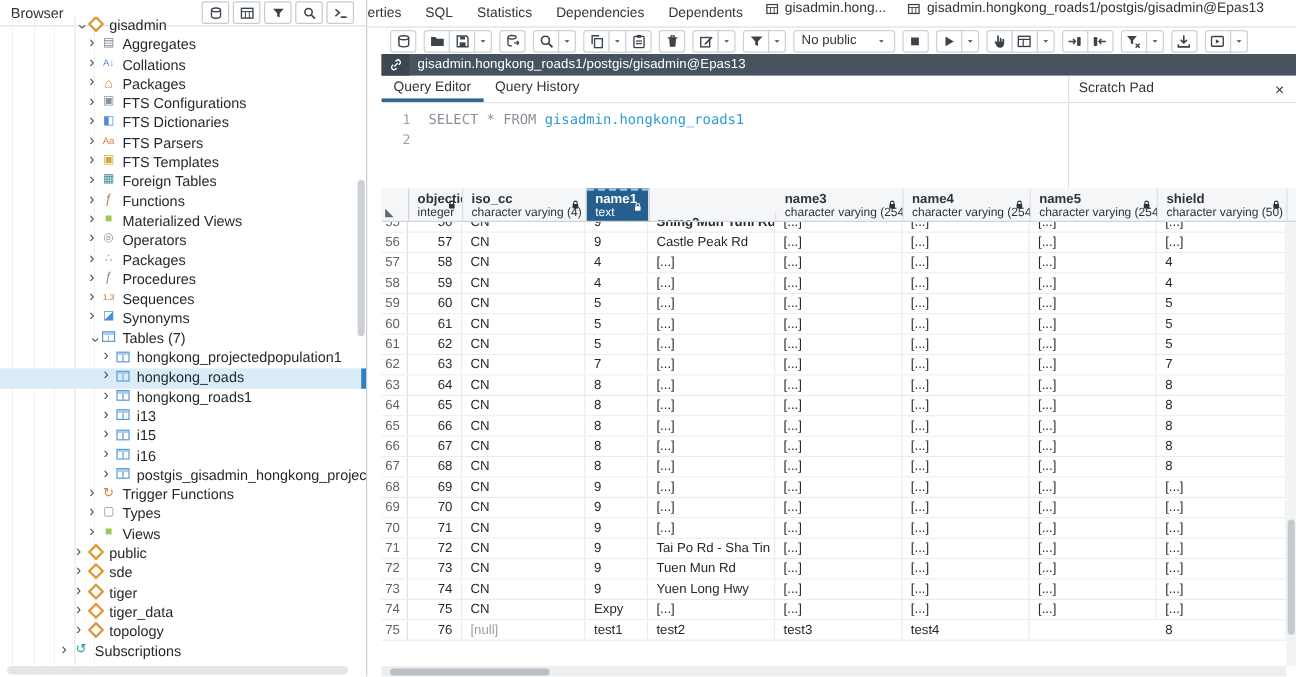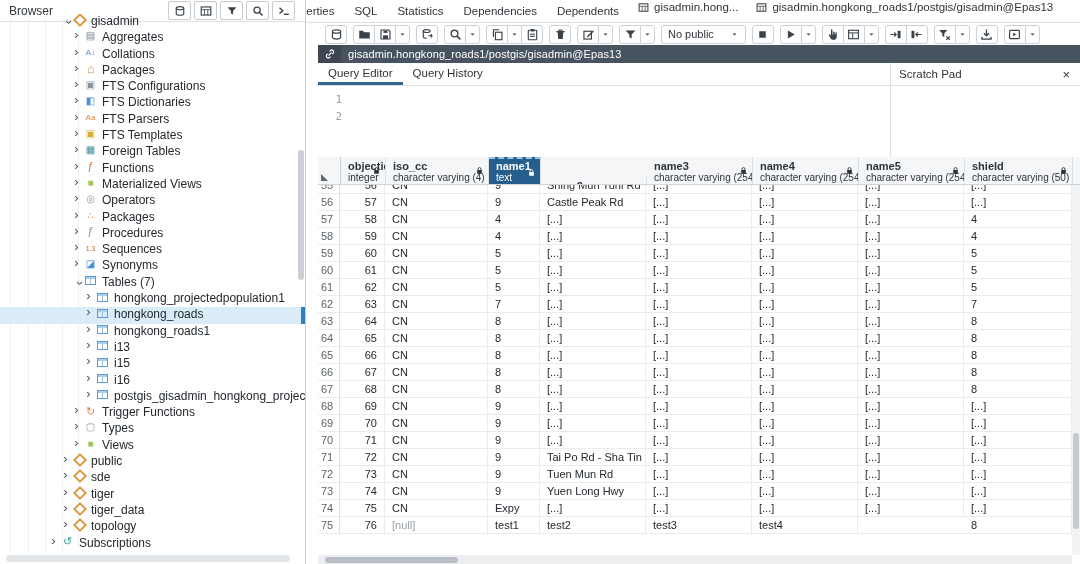--- a/index.html
+++ b/index.html
@@ -718,20 +718,21 @@
           <span class="xclose">×</span>
         </div>
       </div>
 
       <div class="editor-row">
         <div class="editor">
           <div class="gutter" id="gutter">
               <div>1</div>
               <div>2</div>
             </div>
+          <div class="code" id="code"><div><span class="tok-keyword">SELECT * FROM </span><span class="tok-identifier">gisadmin.hongkong_roads1</span></div><div>&nbsp;</div></div>
         </div>
         <div class="scratch"></div>
       </div>
 
 
       <div class="grid">
         <div class="ghead" id="ghead">
             <div class="gh0"></div>
             <div class="gh" style="width: 45px;">
               <div class="nm">objectid</div>
@@ -813,21 +814,21 @@
               </div>
               <div class="cell num" style="width: 45px;">
                 <span>56</span>
               </div>
               <div class="cell" style="width: 103px;">
                 <span>CN</span>
               </div>
               <div class="cell" style="width: 52px;">
                 <span>9</span>
               </div>
-              <div class="cell" style="width: 106px;">
+              <div class="cell" style="width: 106px; font-weight: bold;">
                 <span>Shing Mun Tunl Rd</span>
               </div>
               <div class="cell" style="width: 106px;">
                 <span>[...]</span>
               </div>
               <div class="cell" style="width: 106px;">
                 <span>[...]</span>
               </div>
               <div class="cell" style="width: 106px;">
                 <span>[...]</span>

